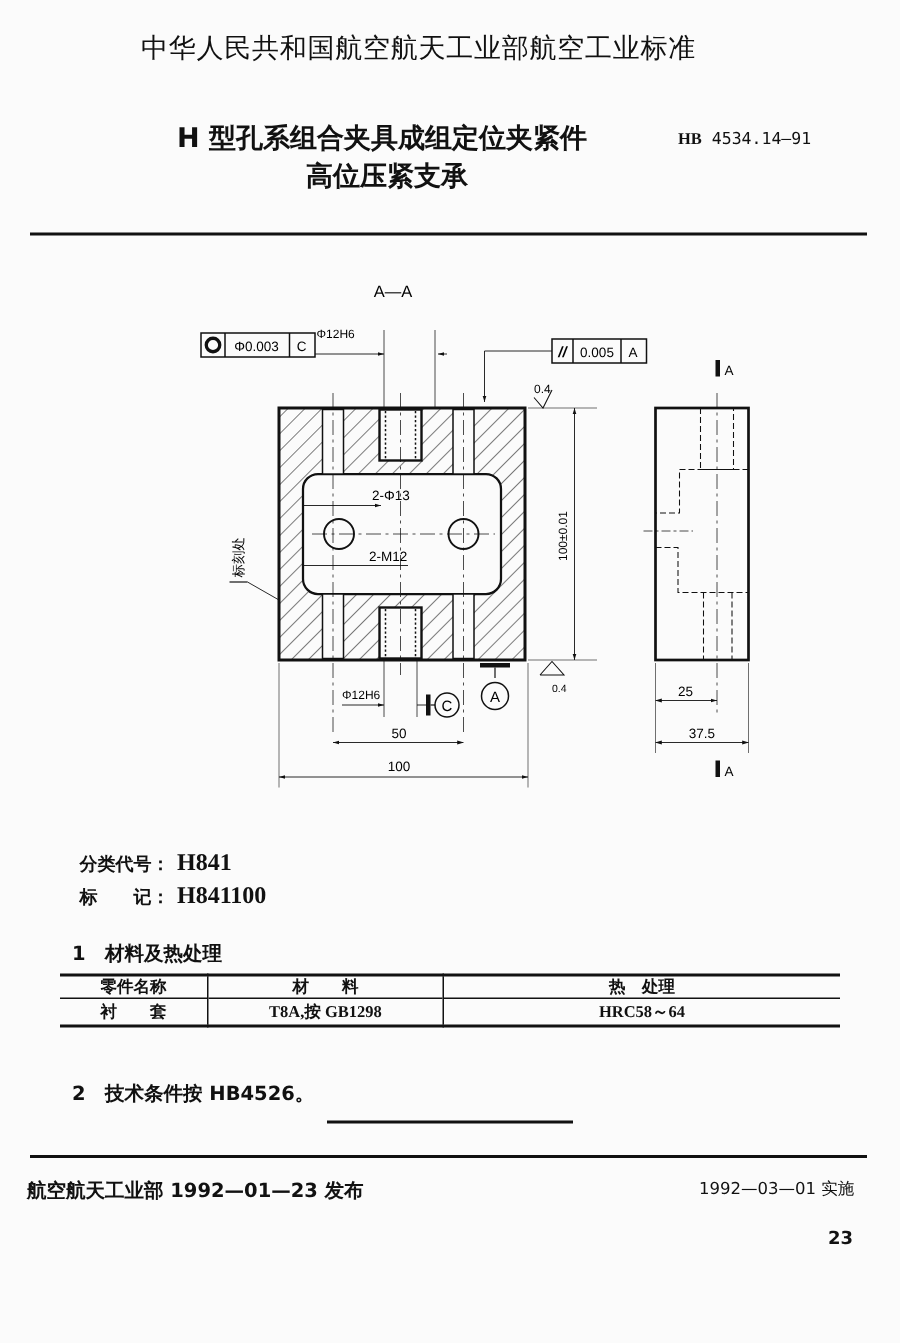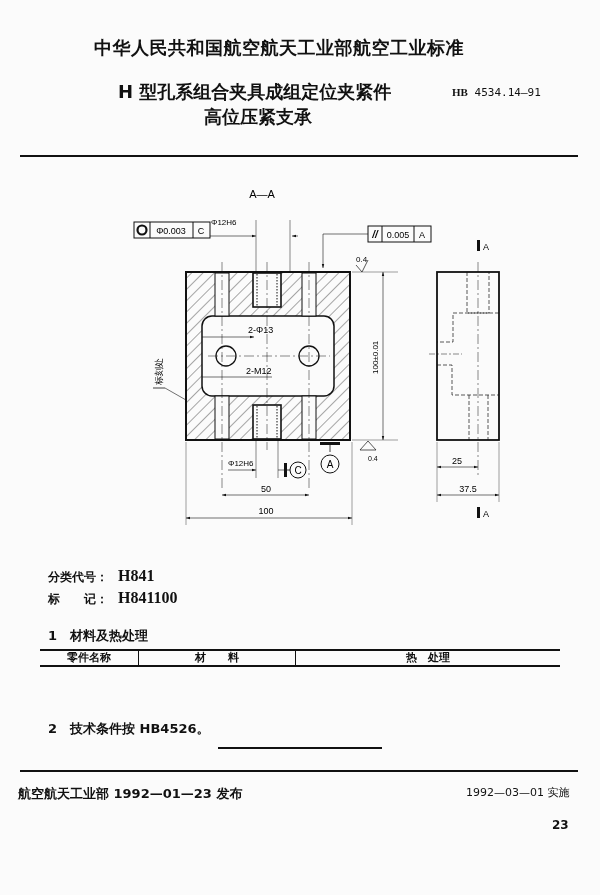--- a/index.html
+++ b/index.html
@@ -2,29 +2,29 @@
 <html><head>
 <meta charset="utf-8">
 <style>
   html, body { margin: 0; padding: 0; }
   body {
     width: 600px; height: 895px; position: relative; overflow: hidden;
     background: #fbfbfb; color: #111;
     font-family: "DejaVu Sans", "Liberation Sans", sans-serif;
   }
   .abs { position: absolute; }
-  .org-title { left: 94px; top: 20px; font-size: 18px; font-weight: bold; letter-spacing: 0.5px; margin-top: 16px; }
+  .org-title { left: 94px; top: 20px; font-size: 18px; font-weight: normal; letter-spacing: 0.5px; }
   .std-title { left: 118px; top: 80px; font-size: 18px; font-weight: bold; text-align: center; }
   .std-sub { left: 204px; top: 105px; font-size: 18px; font-weight: bold; }
   .std-code { left: 452px; top: 86px; font-size: 11px; font-family: "DejaVu Sans Mono", monospace; }
   .std-code b { font-family: "Liberation Serif", serif; font-size: 11px; }
   .rule { background: #111; height: 2px; }
   .drawing { left: 0; top: 170px; width: 600px; height: 360px; }
   .meta { left: 48px; font-size: 12px; font-weight: bold; }
-  .meta .lbl { display: inline-block; width: 70px; }
+  .meta .lbl { display: inline-block; width: 70px; text-align: center; }
   .meta .val { font-family: "Liberation Serif", serif; font-size: 16px; }
   .sec { left: 48px; font-size: 13px; font-weight: bold; }
   table.mat {
     position: absolute; left: 40px; top: 649px; width: 520px;
     border-collapse: collapse; font-size: 11px; font-weight: bold;
     border-top: 2px solid #111; border-bottom: 2px solid #111;
   }
   table.mat th, table.mat td {
     border-top: 1px solid #111; text-align: center; padding: 0 4px; line-height: 12px;
   }
@@ -186,20 +186,25 @@
 
 <table class="mat">
   <thead>
     <tr>
       <th class="c1">零件名称</th>
       <th class="c2">材　　料</th>
       <th>热　处理</th>
     </tr>
   </thead>
   <tbody>
+    <tr>
+      <td>衬　　套</td>
+      <td class="serif">T8A,按 GB1298</td>
+      <td class="serif">HRC58～64</td>
+    </tr>
   </tbody>
 </table>
 
 <div class="abs sec" style="top:720px;">2　技术条件按 HB4526。</div>
 <div class="abs end-rule"></div>
 
 <div class="abs rule" style="left:20px; top:770px; width:558px;"></div>
 <div class="abs footer-l">航空航天工业部 1992—01—23 发布</div>
 <div class="abs footer-r">1992—03—01 实施</div>
 <div class="abs page-no">23</div>

